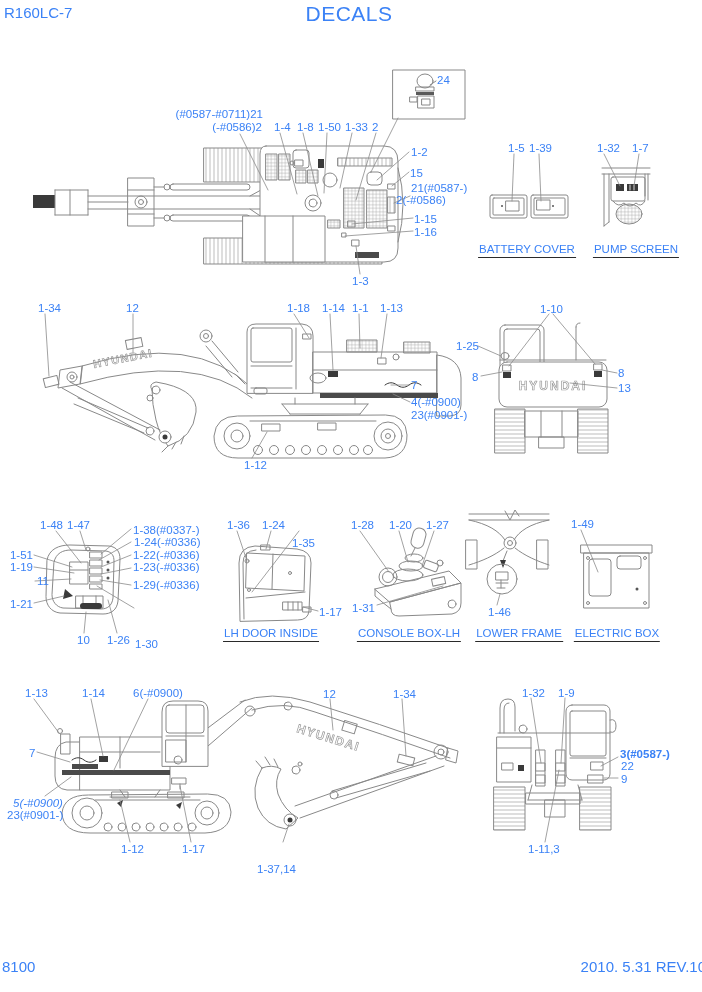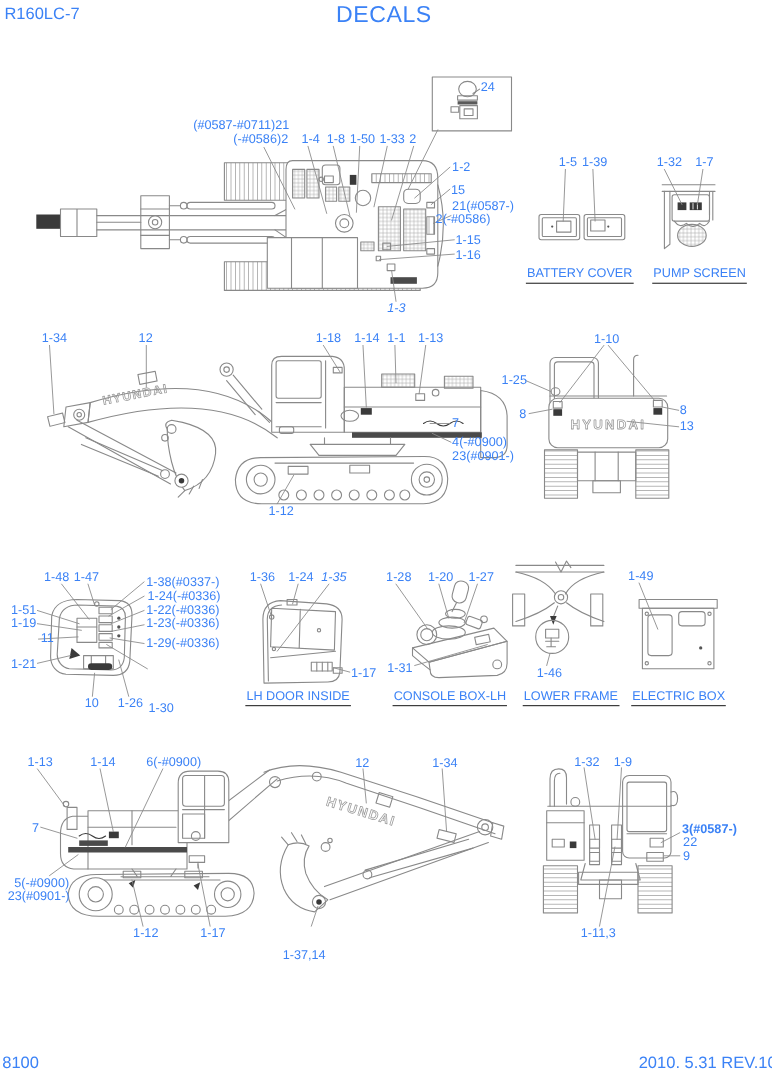--- a/index.html
+++ b/index.html
@@ -448,21 +448,21 @@
       <div class="callout" style="left: 318px; top: 121px;">1-50</div>
       <div class="callout" style="left: 345px; top: 121px;">1-33</div>
       <div class="callout" style="left: 372px; top: 121px;">2</div>
       <div class="callout" style="left: 437px; top: 74px;">24</div>
       <div class="callout" style="left: 411px; top: 146px;">1-2</div>
       <div class="callout" style="left: 410px; top: 167px;">15</div>
       <div class="callout" style="left: 411px; top: 182px;">21(#0587-)</div>
       <div class="callout" style="left: 396px; top: 194px;">2(-#0586)</div>
       <div class="callout" style="left: 414px; top: 213px; text-align: right;">1-15</div>
       <div class="callout" style="left: 414px; top: 226px;">1-16</div>
-      <div class="callout" style="left: 352px; top: 275px; font-style: italic;">1-3</div>
+      <div class="callout" style="left: 352px; top: 275px;">1-3</div>
       <div class="callout" style="left: 508px; top: 142px;">1-5</div>
       <div class="callout" style="left: 529px; top: 142px;">1-39</div>
       <div class="section-title" style="left: 527px; top: 243px;">BATTERY COVER</div>
       <div class="callout" style="left: 597px; top: 142px;">1-32</div>
       <div class="callout" style="left: 632px; top: 142px;">1-7</div>
       <div class="section-title" style="left: 636px; top: 243px;">PUMP SCREEN</div>
       <div class="callout" style="left: 38px; top: 302px;">1-34</div>
       <div class="callout" style="left: 126px; top: 302px;">12</div>
       <div class="callout" style="left: 287px; top: 302px;">1-18</div>
       <div class="callout" style="left: 322px; top: 302px;">1-14</div>
@@ -486,37 +486,37 @@
       <div class="callout" style="left: 77px; top: 634px;">10</div>
       <div class="callout" style="left: 107px; top: 634px;">1-26</div>
       <div class="callout" style="left: 133px; top: 524px;">1-38(#0337-)</div>
       <div class="callout" style="left: 134px; top: 536px;">1-24(-#0336)</div>
       <div class="callout" style="left: 133px; top: 549px;">1-22(-#0336)</div>
       <div class="callout" style="left: 133px; top: 561px;">1-23(-#0336)</div>
       <div class="callout" style="left: 133px; top: 579px;">1-29(-#0336)</div>
       <div class="callout" style="left: 135px; top: 606px; margin-top: 32px;">1-30</div>
       <div class="callout" style="left: 227px; top: 519px;">1-36</div>
       <div class="callout" style="left: 262px; top: 519px;">1-24</div>
-      <div class="callout" style="left: 292px; top: 519px; font-style: italic;">1-35</div>
+      <div class="callout" style="left: 292px; top: 537px;">1-35</div>
       <div class="callout" style="left: 319px; top: 606px;">1-17</div>
       <div class="section-title" style="left: 271px; top: 627px;">LH DOOR INSIDE</div>
       <div class="callout" style="left: 351px; top: 519px;">1-28</div>
       <div class="callout" style="left: 389px; top: 519px;">1-20</div>
       <div class="callout" style="left: 426px; top: 519px;">1-27</div>
       <div class="callout" style="left: 352px; top: 602px;">1-31</div>
       <div class="section-title" style="left: 409px; top: 627px;">CONSOLE BOX-LH</div>
       <div class="callout" style="left: 488px; top: 606px;">1-46</div>
       <div class="section-title" style="left: 519px; top: 627px;">LOWER FRAME</div>
       <div class="callout" style="left: 571px; top: 518px;">1-49</div>
       <div class="section-title" style="left: 617px; top: 627px;">ELECTRIC BOX</div>
       <div class="callout" style="left: 25px; top: 687px;">1-13</div>
       <div class="callout" style="left: 82px; top: 687px;">1-14</div>
       <div class="callout" style="left: 133px; top: 687px;">6(-#0900)</div>
       <div class="callout" style="left: 29px; top: 747px;">7</div>
-      <div class="callout" style="left: 13px; top: 797px;">5(-#0900)</div>
+      <div class="callout" style="left: 13px; top: 797px; font-style: italic;">5(-#0900)</div>
       <div class="callout" style="left: 7px; top: 809px;">23(#0901-)</div>
       <div class="callout" style="left: 121px; top: 843px;">1-12</div>
       <div class="callout" style="left: 182px; top: 843px;">1-17</div>
       <div class="callout" style="left: 323px; top: 688px;">12</div>
       <div class="callout" style="left: 393px; top: 688px;">1-34</div>
       <div class="callout" style="left: 257px; top: 843px; margin-top: 20px;">1-37,14</div>
       <div class="callout" style="left: 522px; top: 687px;">1-32</div>
       <div class="callout" style="left: 558px; top: 687px;">1-9</div>
       <div class="callout" style="left: 620px; top: 748px; font-weight: bold;">3(#0587-)</div>
       <div class="callout" style="left: 621px; top: 760px;">22</div>

